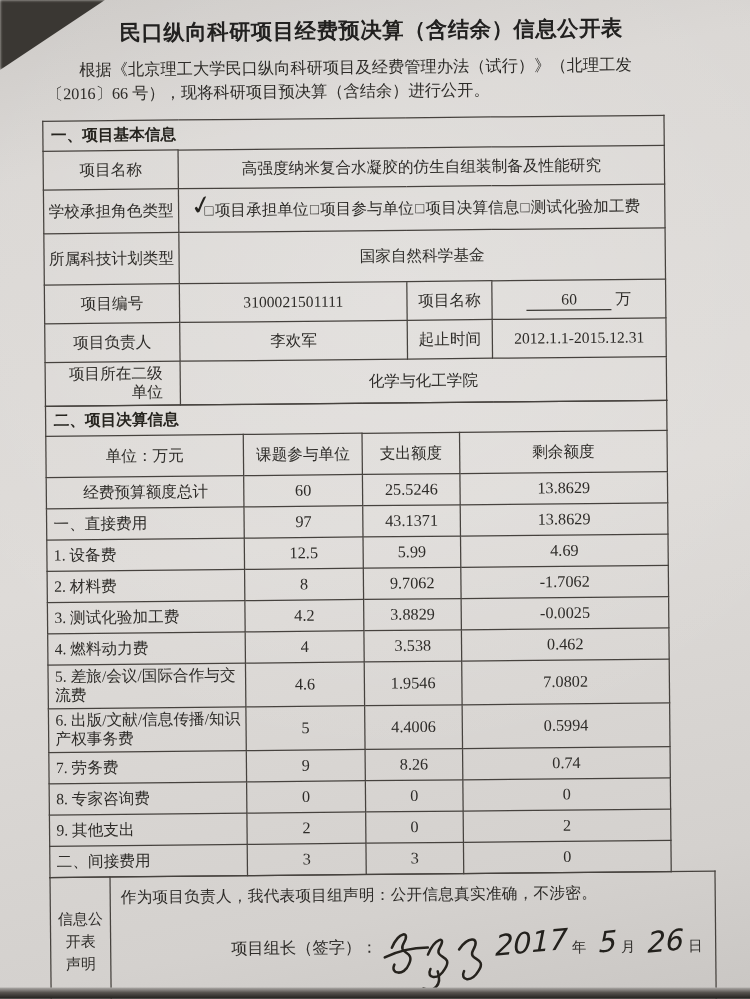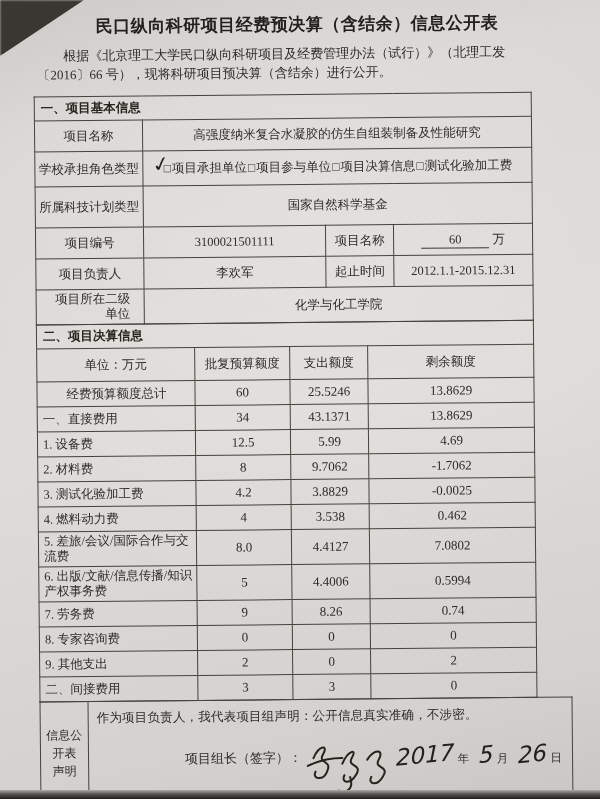--- a/index.html
+++ b/index.html
@@ -145,35 +145,35 @@
           <col style="width:95px">
           <col style="width:78px">
           <col style="width:166px">
         </colgroup>
       <tbody>
           <tr class="sec">
         <td colspan="4">二、项目决算信息</td>
       </tr>
       <tr>
         <td class="hdr">单位：万元</td>
-        <td class="hdr">批复预算额度</td>
+        <td class="hdr">课题参与单位</td>
         <td class="hdr">支出额度</td>
         <td class="hdr">剩余额度</td>
       </tr>
       </tbody>
         <tbody id="budget-rows">
           <tr>
             <td class="bname c">经费预算额度总计</td>
             <td class="num">60</td>
             <td class="num">25.5246</td>
             <td class="num">13.8629</td>
           </tr>
           <tr>
             <td class="bname">一、直接费用</td>
-            <td class="num">34</td>
+            <td class="num">97</td>
             <td class="num">43.1371</td>
             <td class="num">13.8629</td>
           </tr>
           <tr>
             <td class="bname">1. 设备费</td>
             <td class="num">12.5</td>
             <td class="num">5.99</td>
             <td class="num">4.69</td>
           </tr>
           <tr>
@@ -189,22 +189,22 @@
             <td class="num">-0.0025</td>
           </tr>
           <tr>
             <td class="bname">4. 燃料动力费</td>
             <td class="num">4</td>
             <td class="num">3.538</td>
             <td class="num">0.462</td>
           </tr>
           <tr>
             <td class="bname">5. 差旅/会议/国际合作与交流费</td>
-            <td class="num">8.0</td>
-            <td class="num">4.4127</td>
+            <td class="num">4.6</td>
+            <td class="num">1.9546</td>
             <td class="num">7.0802</td>
           </tr>
           <tr>
             <td class="bname">6. 出版/文献/信息传播/知识产权事务费</td>
             <td class="num">5</td>
             <td class="num">4.4006</td>
             <td class="num">0.5994</td>
           </tr>
           <tr>
             <td class="bname">7. 劳务费</td>

